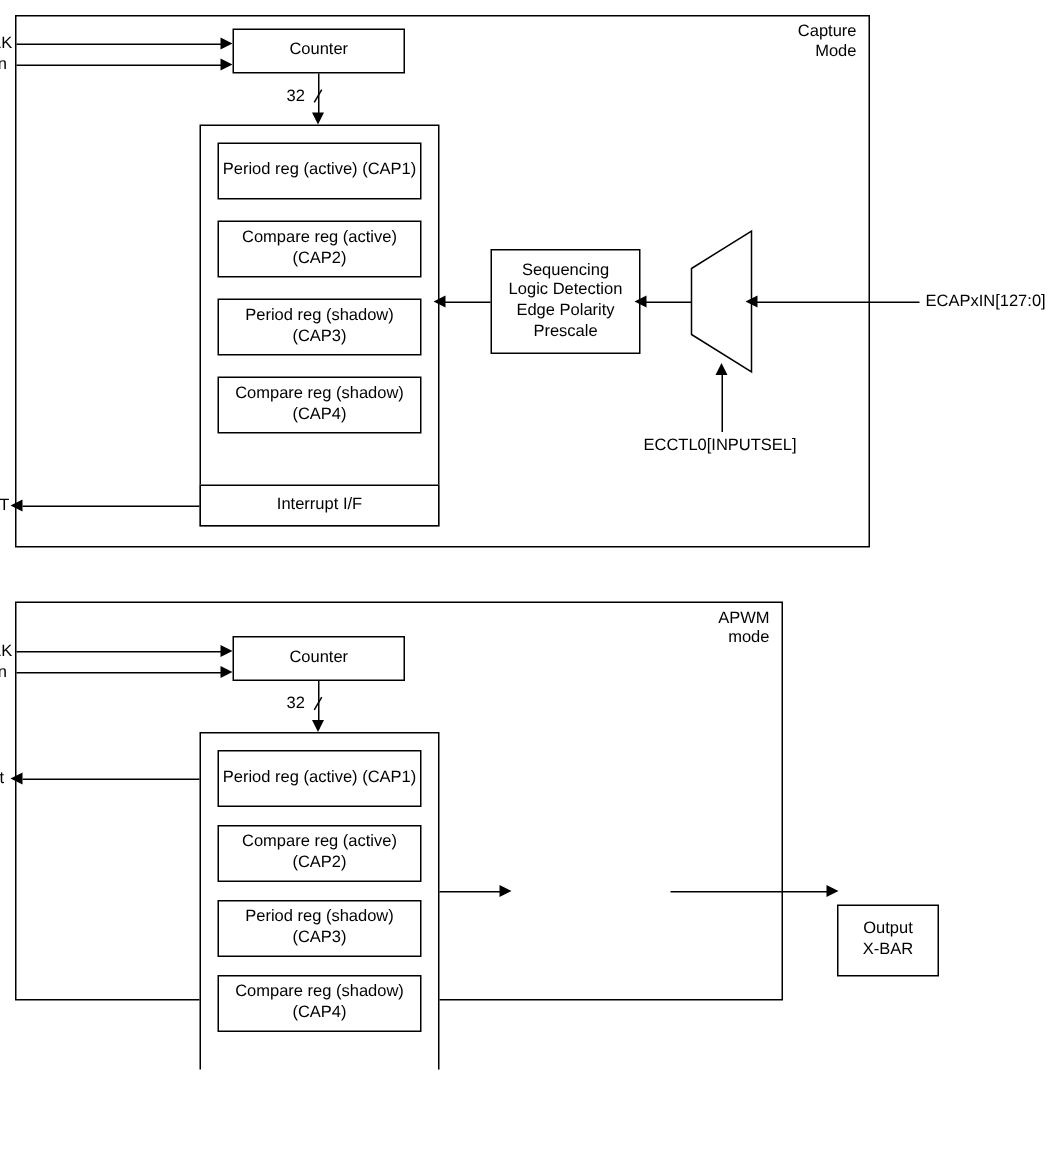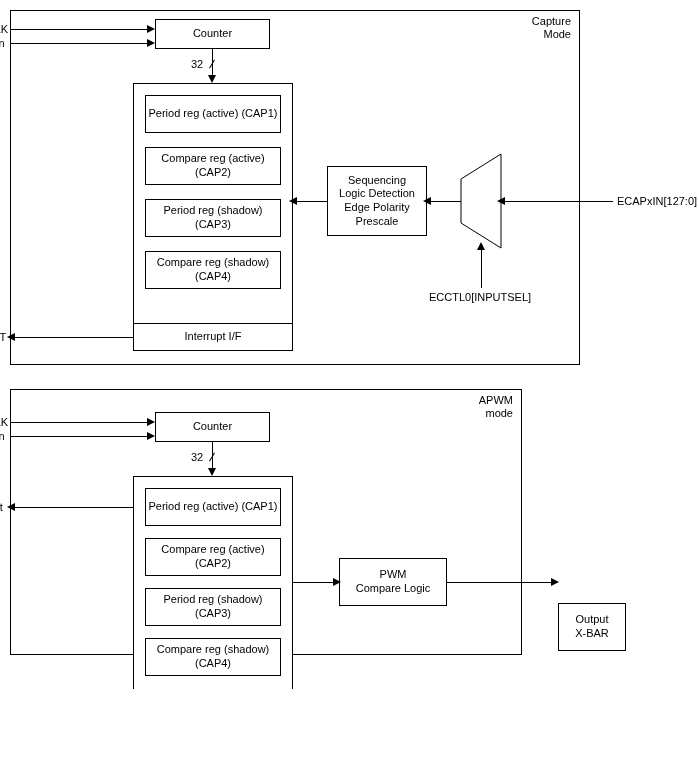--- a/index.html
+++ b/index.html
@@ -7,21 +7,21 @@
     font-family: Arial, Helvetica, sans-serif;
     font-size: 11px;
     margin: 0;
     padding: 10px;
     background: #fff;
     width: 699px;
   }
   .mode-box {
     border: 1px solid #000;
     position: relative;
-    margin-bottom: 24px;
+    margin-bottom: 36px;
   }
   .mode-title {
     position: absolute;
     top: 4px;
     right: 8px;
     text-align: right;
     line-height: 1.2;
   }
   .block {
     border: 1px solid #000;
@@ -208,24 +208,20 @@
   </div>
 
   <span class="label" style="left:-48px; top:111px;">Syncout</span>
   <div class="arrow-h" style="left:4px; top:117px; width:118px;"></div>
   <div class="arrow-head-left" style="left:-4px; top:113px;"></div>
 
   <span class="label" style="left:-58px; top:324px;">ECAPxINT</span>
   <div class="arrow-h" style="left:4px; top:330px; width:118px;"></div>
   <div class="arrow-head-left" style="left:-4px; top:326px;"></div>
 
-  <div class="block" style="left:328px; top:168px; width:108px; height:48px; flex-direction:column;">
-    <span>PWM</span>
-    <span>Compare Logic</span>
-  </div>
 
   <div class="arrow-h" style="left:282px; top:192px; width:44px;"></div>
   <div class="arrow-head-right" style="left:322px; top:188px;"></div>
 
   <div class="arrow-h" style="left:436px; top:192px; width:108px;"></div>
   <div class="arrow-head-right" style="left:540px; top:188px;"></div>
 
 </div>
 
 <div class="block" style="position:absolute; left:558px; top:577px; width:68px; height:48px; flex-direction:column;margin-top:26px;">

